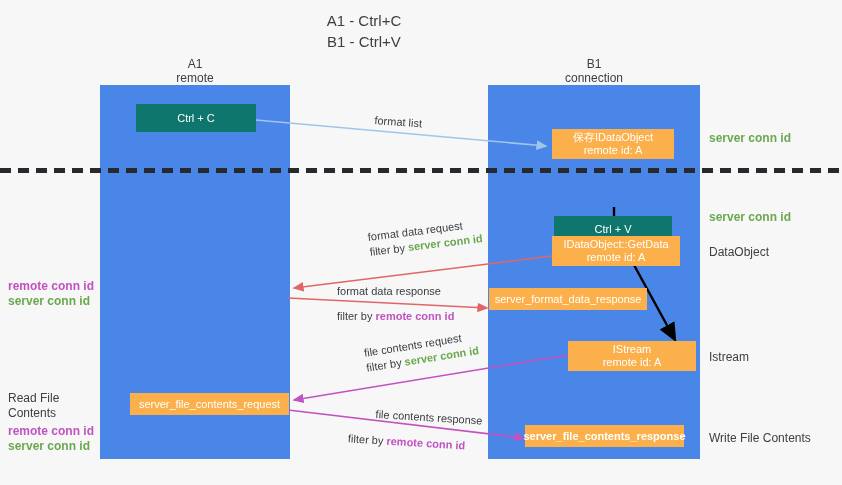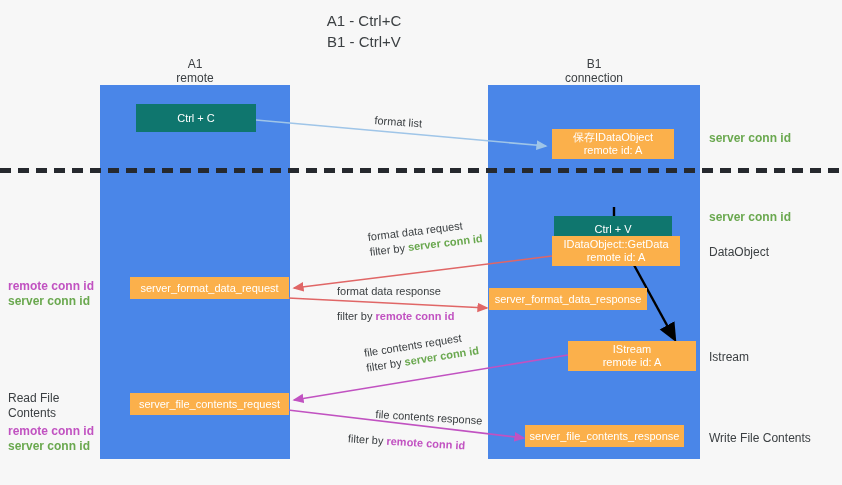--- a/index.html
+++ b/index.html
@@ -120,38 +120,35 @@
 
   <div class="abs box green" style="left:554px;top:180px;width:118px;height:27px;margin-top:36px;">
     <div>Ctrl + V</div>
   </div>
 
   <div class="abs box orange" style="left:552px;top:236px;width:128px;height:30px;">
     <div>IDataObject::GetData</div>
     <div class="l2">remote id: A</div>
   </div>
 
-  <div class="abs box orange" style="left:130px;top:277px;width:159px;height:22px;">
-    <div>server_format_data_request</div>
-  </div>
 
   <div class="abs box orange" style="left:489px;top:288px;width:158px;height:22px;">
     <div>server_format_data_response</div>
   </div>
 
   <div class="abs box orange" style="left:568px;top:341px;width:128px;height:30px;">
     <div>IStream</div>
     <div class="l2">remote id: A</div>
   </div>
 
   <div class="abs box orange" style="left:130px;top:393px;width:159px;height:22px;">
     <div>server_file_contents_request</div>
   </div>
 
-  <div class="abs box orange" style="left:525px;top:425px;width:159px;height:22px;">
+  <div class="abs box orange" style="left:525px;top:425px;width:159px;height:22px;font-weight:bold;">
     <div>server_file_contents_response</div>
   </div>
 
   <div class="abs dashline"></div>
 
   <div class="abs lab green-t" style="left:709px;top:131px;">server conn id</div>
 
   <div class="abs lab green-t" style="left:709px;top:210px;">server conn id</div>
 
   <div class="abs lab" style="left:709px;top:245px;">DataObject</div>

